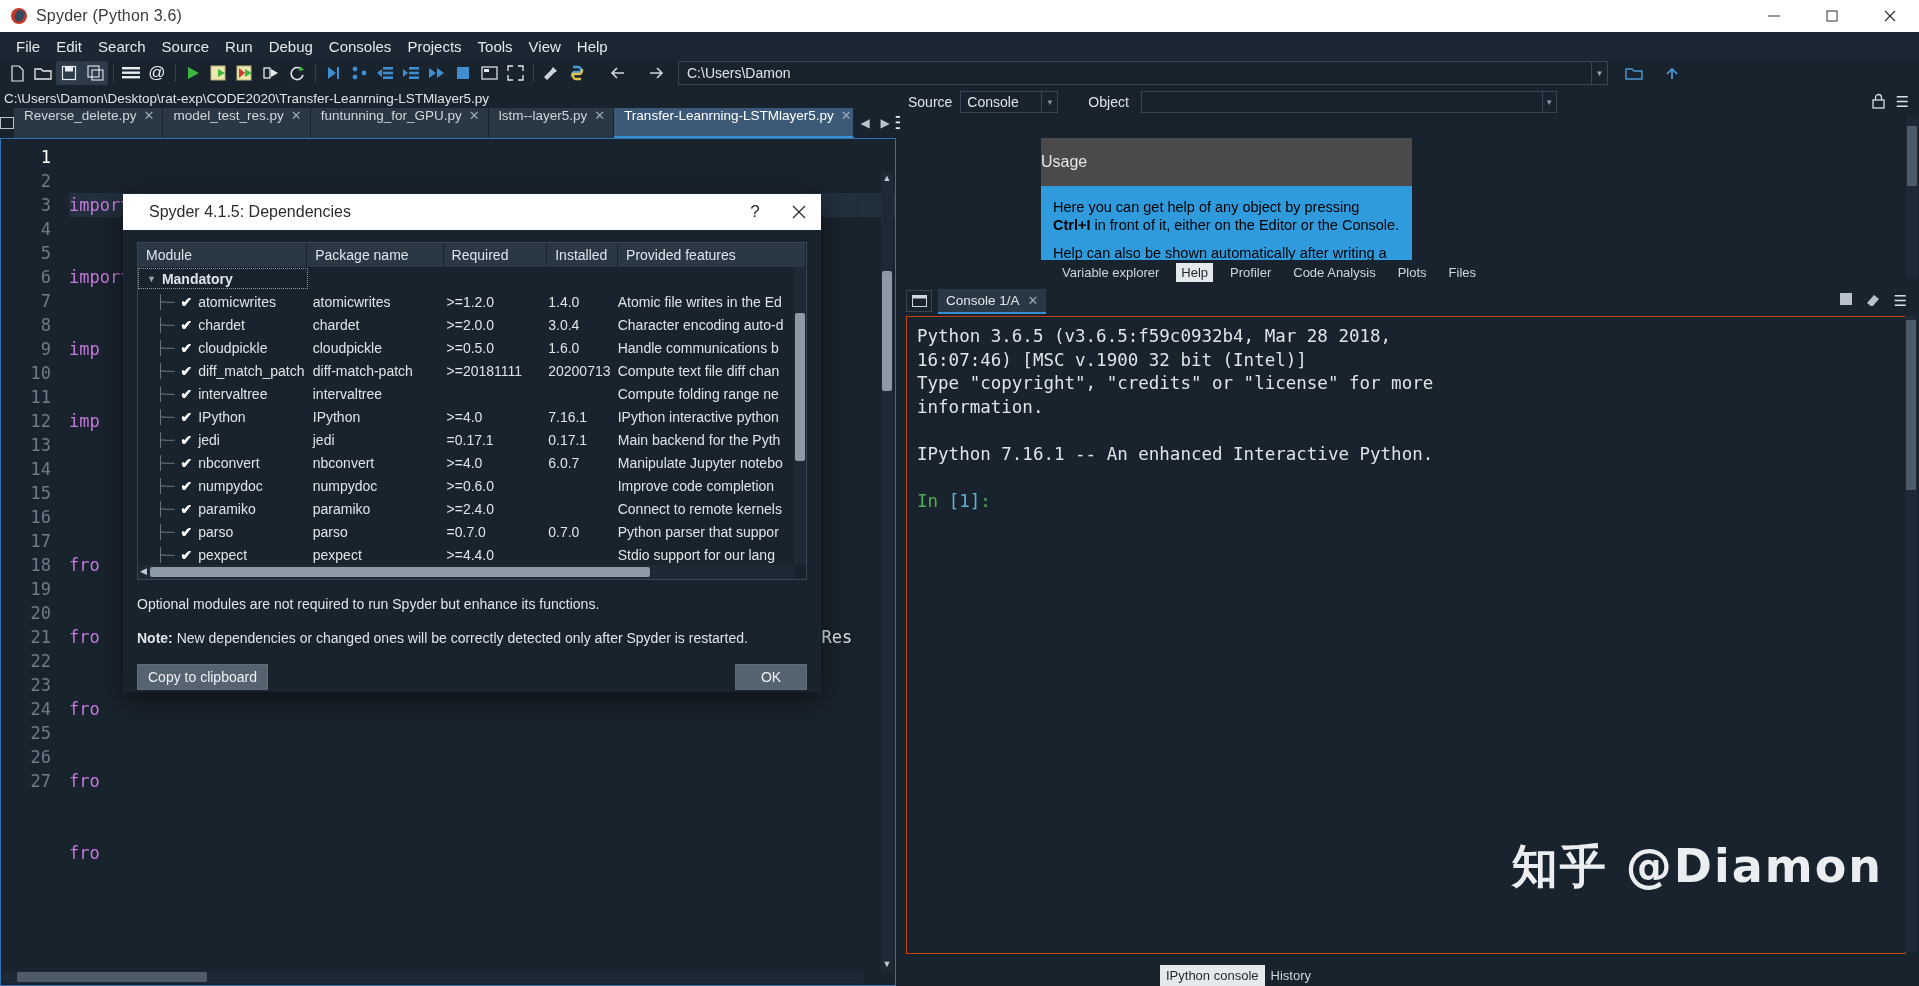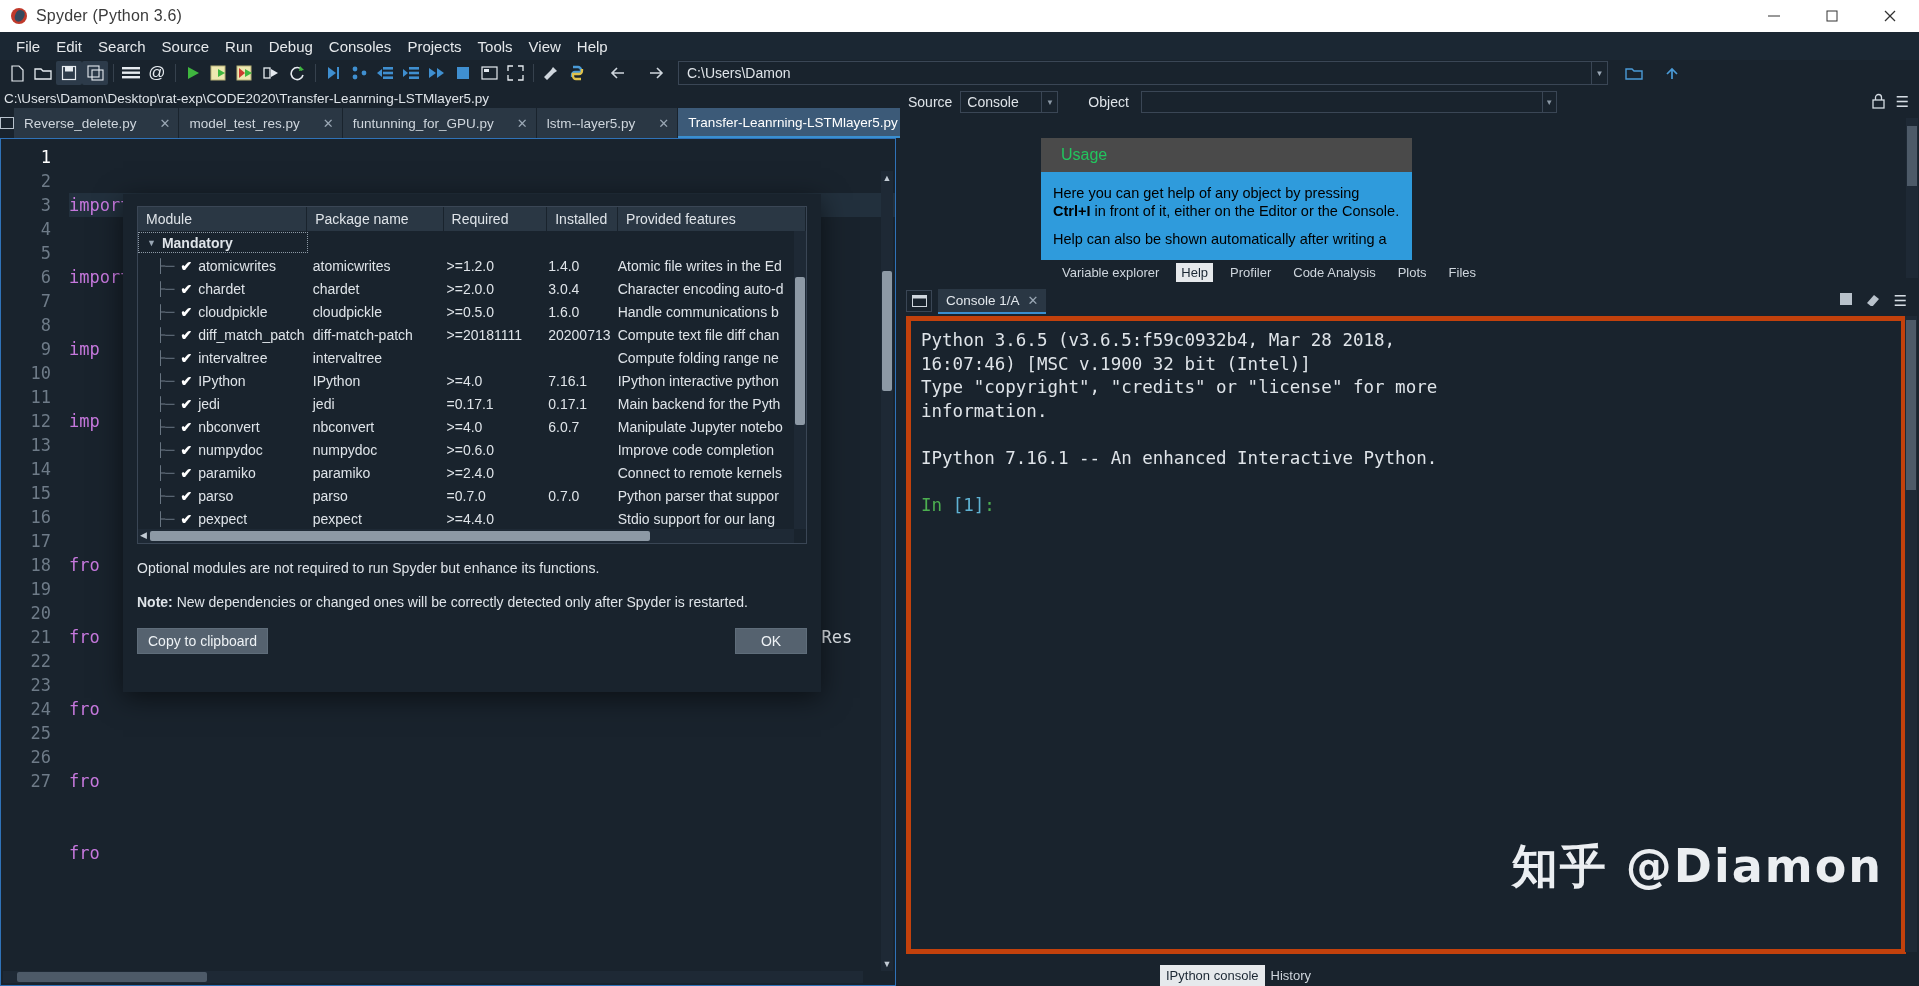--- a/index.html
+++ b/index.html
@@ -87,21 +87,21 @@
     background: #19232d;
   }
   .tabstrip {
     position: relative; height: 30px; background: #19232d; display: flex; align-items: stretch;
   }
   .tab-lead {
     width: 26px; display: flex; align-items: center; justify-content: center;
     color: #b8c2cc; font-size: 12px;
   }
   .etab {
-    display: flex; align-items: center; padding: 0 8px 0 10px; gap: 23px;
+    display: flex; padding: 0 8px 0 10px; gap: 7px;
     background: #2a3744; color: #cfd6dd; font-size: 13.5px; border-right: 1px solid #19232d;
     white-space: nowrap; max-width: 240px;
   }
   .etab.active { background: #3c5a78; color: #ffffff; border-bottom: 2px solid #3a8fd0; }
   .etab .x { color: #9aa7b4; font-size: 13px; }
   .tab-nav {
     display: flex; align-items: center; gap: 2px; margin-left: 2px;
     color: #b8c2cc; font-size: 12px;
   }
   .tab-nav span { width: 18px; text-align: center; }
@@ -168,22 +168,22 @@
     width: 14px; height: 22px; border: 1px solid #3a4655; border-left: none;
     display: flex; align-items: center; justify-content: center; color: #8b98a5; font-size: 8px;
   }
   .help-icons { display: flex; gap: 10px; padding: 0 10px; color: #d6dde4; font-size: 15px; }
 
   .usage-card {
     position: absolute; left: 141px; top: 50px; width: 371px; height: 122px;
     background: #2f9bdc; overflow: hidden;
   }
   .usage-hdr {
-    height: 34px; background: #4a4a4a; color: #22c55e; font-size: 16px;
-    display: flex; align-items: center; padding-left: 20px;
+    height: 48px; background: #4a4a4a; color: #e5e5e5; font-size: 16px;
+    display: flex; align-items: center; padding-left: 0;
   }
   .usage-body {
     padding: 12px; color: #000000; font-size: 14.5px; line-height: 18px;
   }
   .usage-body b { font-weight: bold; }
   .usage-body p { margin-bottom: 10px; }
 
   .help-vscroll {
     position: absolute; right: 1px; top: 30px; width: 12px; height: 160px; background: #1e2935;
   }
@@ -213,21 +213,21 @@
   }
   .ctab {
     display: flex; align-items: center; gap: 8px; background: #2a3744; color: #e2e7ec;
     font-size: 13.5px; padding: 4px 8px; border-bottom: 2px solid #3a8fd0;
   }
   .ctab .x { color: #9aa7b4; font-size: 13px; }
   .con-right { margin-left: auto; display: flex; gap: 12px; padding-right: 12px; color: #d6dde4; font-size: 15px; }
 
   .console-body {
     position: absolute; left: 6px; top: 30px; width: 1000px; height: 638px;
-    background: #19232d; color: #dfe4e9; border: 5px solid #c2410c;
+    background: #19232d; color: #dfe4e9; border: 1px solid #c2410c;
     font-family: "DejaVu Sans Mono", monospace; font-size: 17.5px; line-height: 23.5px;
     padding: 8px 10px; white-space: pre-wrap; overflow: hidden;
   }
   .console-body .green { color: #4caf50; }
   .console-body .inblue { color: #5fb3d4; }
 
   .watermark {
     position: absolute; right: 36px; bottom: 88px;
     color: #f2f5f8; font-size: 46px; font-weight: bold; letter-spacing: 2px;
     font-family: "DejaVu Sans", sans-serif; opacity: .97;
@@ -708,20 +708,32 @@
       <div class="thumb"></div>
     </div>
   </div>
 
   <div class="bottom-tabs">
     <div class="btab active">IPython console</div>
     <div class="btab">History</div>
   </div>
 
   <div class="dlg">
+    <div class="dlg-title">
+      <span>Spyder 4.1.5: Dependencies</span>
+      <span class="sp">
+        <span class="dlg-q">?</span>
+        <span class="dlg-x">
+          <svg width="16" height="16" viewBox="0 0 16 16">
+              <line x1="2" y1="2" x2="14" y2="14" stroke="#2c2c2c" stroke-width="1.3"></line>
+              <line x1="14" y1="2" x2="2" y2="14" stroke="#2c2c2c" stroke-width="1.3"></line>
+            </svg>
+        </span>
+      </span>
+    </div>
 
     <div class="dlg-inner">
       <div class="table-wrap">
         <div class="thead">
           <div class="th c1">Module</div>
           <div class="th c2">Package name</div>
           <div class="th c3">Required</div>
           <div class="th c4">Installed</div>
           <div class="th c5">Provided features</div>
         </div>

